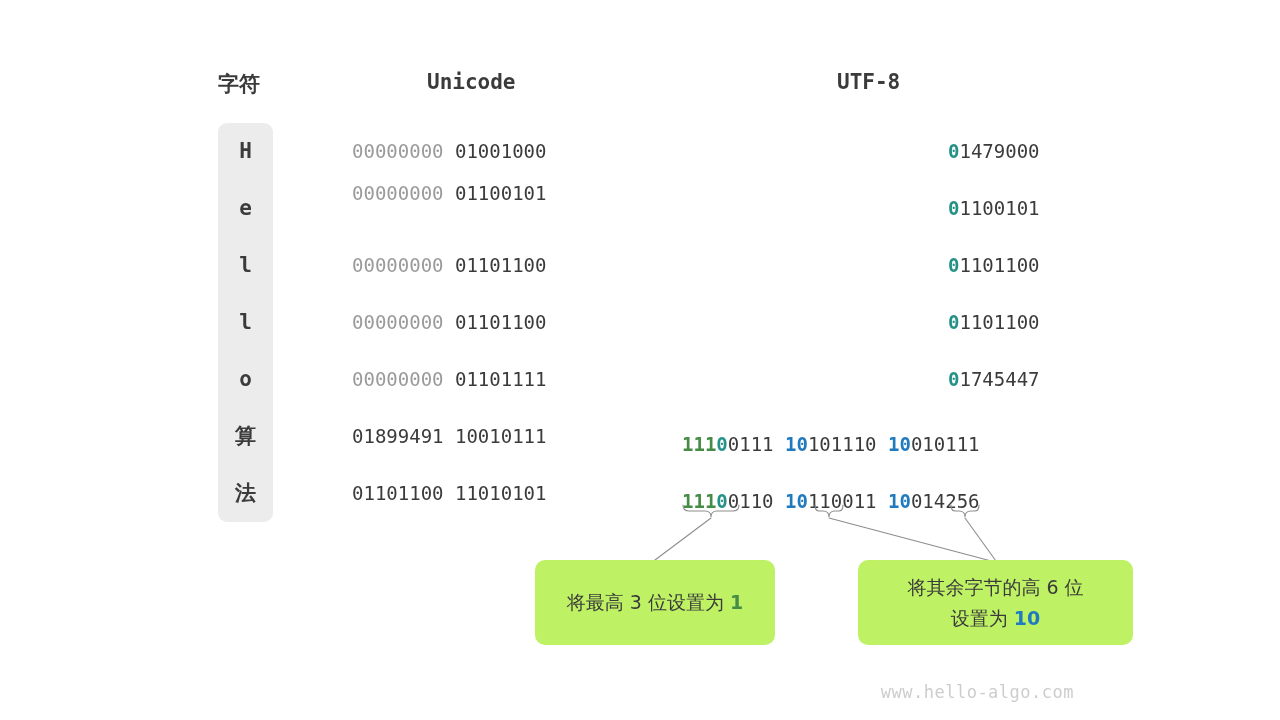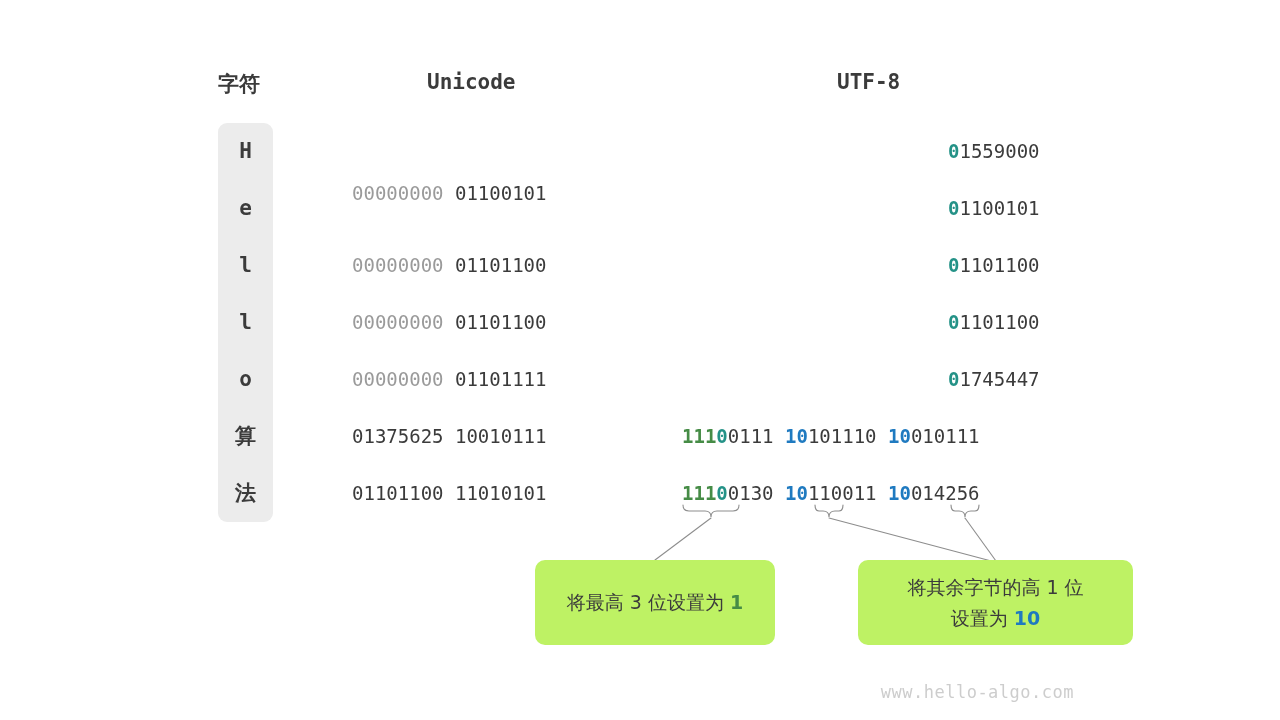--- a/index.html
+++ b/index.html
@@ -61,21 +61,21 @@
   .bin {
     position: absolute;
     font-family: "DejaVu Sans Mono", monospace;
     font-size: 19px;
     line-height: 20px;
     white-space: pre;
     color: #3b3b3b;
   }
   .uni { left: 352px; }
   .utf-ascii { left: 948px; }
-  .utf-multi { left: 682px; }
+  .utf-multi { left: 682px; margin-top: 8px; }
 
   .g  { color: #9a9a9a; }            
   .dk { color: #3b3b3b; }            
   .teal  { color: #249287; font-weight: bold; }
   .green { color: #468c46; font-weight: bold; }
   .blue  { color: #1f7ac0; font-weight: bold; }
 
   
   .callout {
     position: absolute;
@@ -118,45 +118,46 @@
 
 <div id="stage">
 
   <div class="hdr" id="hdr-char">字符</div>
   <div class="hdr" id="hdr-uni">Unicode</div>
   <div class="hdr" id="hdr-utf">UTF-8</div>
 
   <div id="char-col"></div>
 
   <div class="char-cell" style="top:141px">H</div>
-  <div class="bin utf-ascii" style="top:141px"><span class="teal">0</span><span class="dk">1559000</span></div>
+  <div class="bin uni" style="top:141px"><span class="g">00000000</span><span class="g"> </span><span class="dk">01001000</span></div>
+  <div class="bin utf-ascii" style="top:141px"><span class="teal">0</span><span class="dk">1479000</span></div>
 
   <div class="char-cell" style="top:198px">e</div>
   <div class="bin uni" style="top:183px"><span class="g">00000000</span><span class="g"> </span><span class="dk">01100101</span></div>
   <div class="bin utf-ascii" style="top:198px"><span class="teal">0</span><span class="dk">1100101</span></div>
 
   <div class="char-cell" style="top:255px">l</div>
   <div class="bin uni" style="top:255px"><span class="g">00000000</span><span class="g"> </span><span class="dk">01101100</span></div>
   <div class="bin utf-ascii" style="top:255px"><span class="teal">0</span><span class="dk">1101100</span></div>
 
   <div class="char-cell" style="top:312px">l</div>
   <div class="bin uni" style="top:312px"><span class="g">00000000</span><span class="g"> </span><span class="dk">01101100</span></div>
   <div class="bin utf-ascii" style="top:312px"><span class="teal">0</span><span class="dk">1101100</span></div>
 
   <div class="char-cell" style="top:369px">o</div>
   <div class="bin uni" style="top:369px"><span class="g">00000000</span><span class="g"> </span><span class="dk">01101111</span></div>
   <div class="bin utf-ascii" style="top:369px"><span class="teal">0</span><span class="dk">1745447</span></div>
 
   <div class="char-cell" style="top:426px">算</div>
-  <div class="bin uni" style="top:426px"><span class="dk">01375625</span><span class="dk"> </span><span class="dk">10010111</span></div>
+  <div class="bin uni" style="top:426px"><span class="dk">01899491</span><span class="dk"> </span><span class="dk">10010111</span></div>
   <div class="bin utf-multi" style="top:426px"><span class="green">111</span><span class="teal">0</span><span class="dk">0111</span><span class="dk"> </span><span class="blue">10</span><span class="dk">101110</span><span class="dk"> </span><span class="blue">10</span><span class="dk">010111</span></div>
 
   <div class="char-cell" style="top:483px">法</div>
   <div class="bin uni" style="top:483px"><span class="dk">01101100</span><span class="dk"> </span><span class="dk">11010101</span></div>
-  <div class="bin utf-multi" style="top:483px"><span class="green">111</span><span class="teal">0</span><span class="dk">0130</span><span class="dk"> </span><span class="blue">10</span><span class="dk">110011</span><span class="dk"> </span><span class="blue">10</span><span class="dk">014256</span></div>
+  <div class="bin utf-multi" style="top:483px"><span class="green">111</span><span class="teal">0</span><span class="dk">0110</span><span class="dk"> </span><span class="blue">10</span><span class="dk">110011</span><span class="dk"> </span><span class="blue">10</span><span class="dk">014256</span></div>
 
   <svg id="links" viewBox="0 0 1280 720">
     <g fill="none" stroke="#8d8d8d" stroke-width="1.1" stroke-linecap="round">
 
       <path d="M683 505 q0 6 6 6 h16 q6 0 6 6 q0 -6 6 -6 h16 q6 0 6 -6"></path>
 
       <path d="M815 505 q0 6 4 6 h4 q6 0 6 6 q0 -6 6 -6 h4 q4 0 4 -6"></path>
 
       <path d="M951 505 q0 6 4 6 h4 q6 0 6 6 q0 -6 6 -6 h4 q4 0 4 -6"></path>
 
@@ -166,19 +167,19 @@
 
       <line x1="965" y1="518" x2="996" y2="561"></line>
     </g>
   </svg>
 
   <div class="callout" id="callout-left">
     <div class="ln"><span>将最高 3 位设置为 </span><span class="green">1</span></div>
   </div>
 
   <div class="callout" id="callout-right">
-    <div class="ln">将其余字节的高 1 位</div>
+    <div class="ln">将其余字节的高 6 位</div>
     <div class="ln"><span>设置为 </span><span class="blue">10</span></div>
   </div>
 
   <div id="watermark">www.hello-algo.com</div>
 
 </div>
 
 </body></html>

